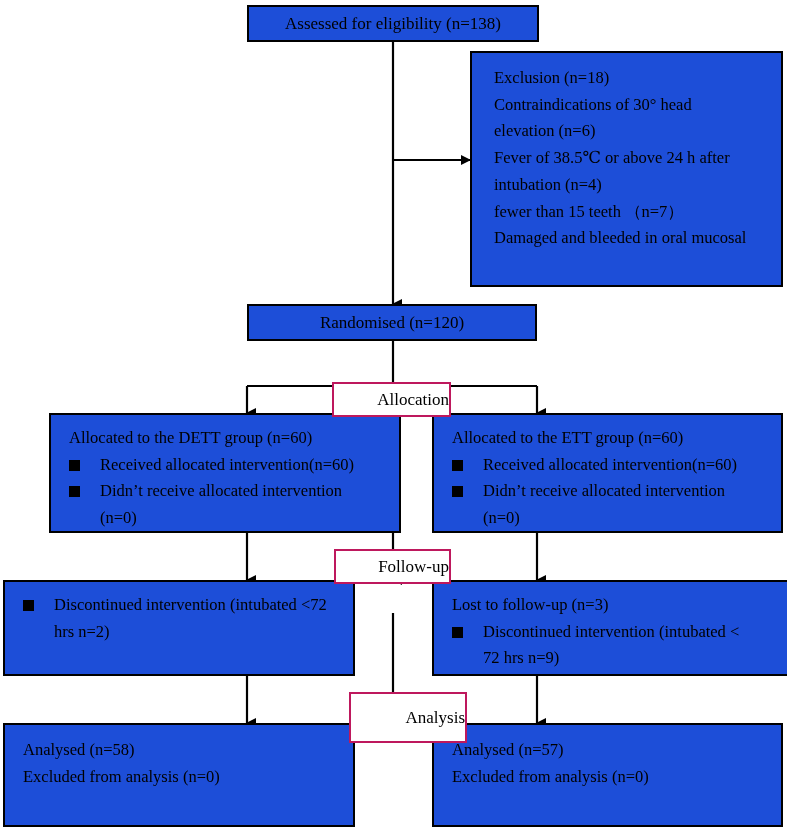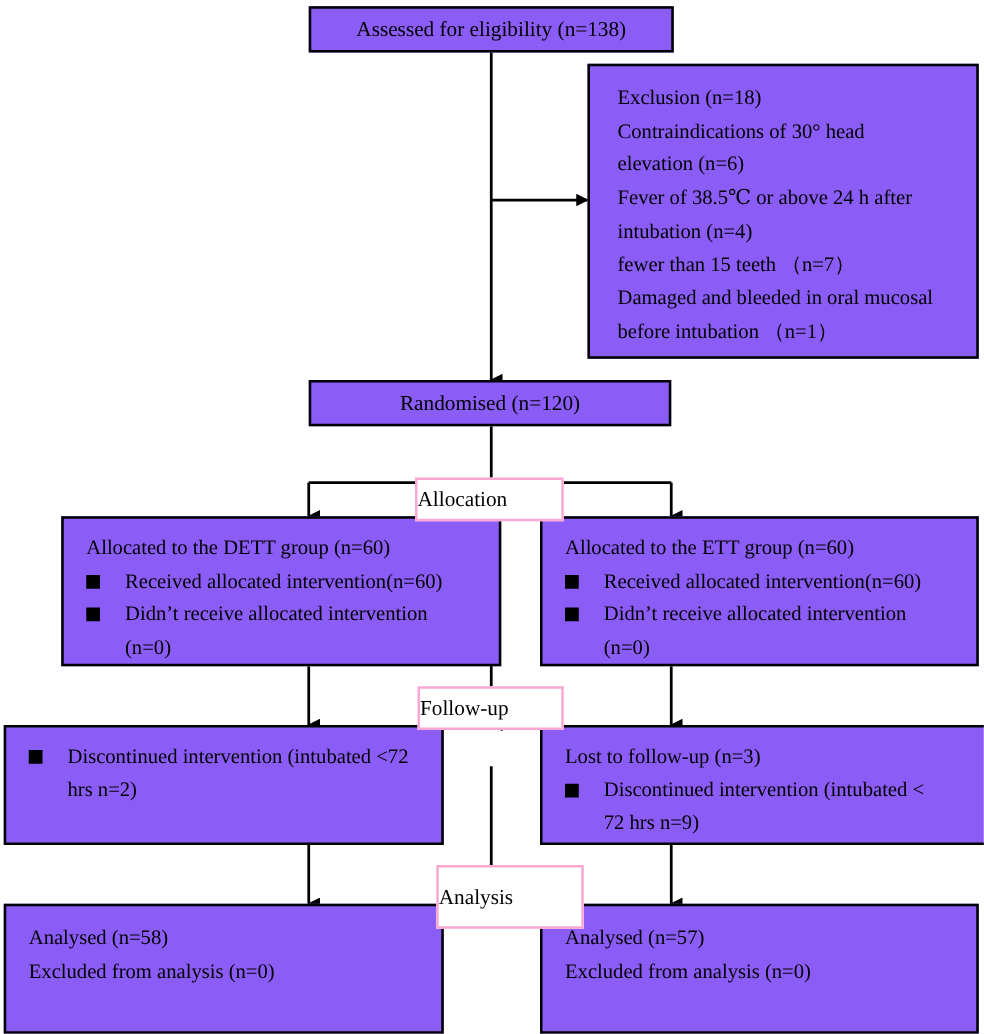--- a/index.html
+++ b/index.html
@@ -7,34 +7,34 @@
     width:787px; height:827px;
     font-family:"Liberation Serif","DejaVu Serif",serif;
     color:#000;
     -webkit-font-smoothing:antialiased;
   }
   #diagram { position:relative; width:787px; height:827px; overflow:hidden; }
 
   .box{
     position:absolute;
     border:2px solid #000;
-    background:#8b5cf6;
+    background:#1d4ed8;
     box-sizing:border-box;
     z-index:3;
   }
   .box-center{
     display:flex; align-items:center; justify-content:center;
     font-size:17px;
   }
   .stage{
     position:absolute;
-    border:2px solid #f9a8d4;
+    border:2px solid #be185d;
     background:#fff;
     box-sizing:border-box;
-    display:flex; align-items:center; justify-content:flex-start;
+    display:flex; align-items:center; justify-content:flex-end;
     font-size:17px;
     z-index:6;
   }
   .textblock{
     position:absolute;
     box-sizing:border-box;
     font-size:16.5px;
     line-height:1.62;
     z-index:4;
   }
@@ -103,21 +103,20 @@
   </div>
 
   <div class="box textblock" style="left:470px; top:51px; width:313px; height:236px; padding:12px 0 0 22px;">
     <div class="tline">Exclusion (n=18)</div>
     <div class="tline">Contraindications of 30° head</div>
     <div class="tline">elevation (n=6)</div>
     <div class="tline">Fever of 38.5℃ or above 24 h after</div>
     <div class="tline">intubation (n=4)</div>
     <div class="tline">fewer than 15 teeth （n=7）</div>
     <div class="tline">Damaged and bleeded in oral mucosal</div>
-    <div class="tline">before intubation （n=1）</div>
   </div>
 
   <div class="box box-center" style="left:247px; top:304px; width:290px; height:37px;justify-content:center;">
     <span>Randomised (n=120)</span>
   </div>
 
   <div class="box textblock" style="left:3px; top:413px; width:352px; height:120px; padding:10px 10px 0 18px;margin-left:46px;">
     <div class="tline">Allocated to the DETT group (n=60)</div>
     <div class="bullet-row">
       <span class="bullet-mark"></span>

